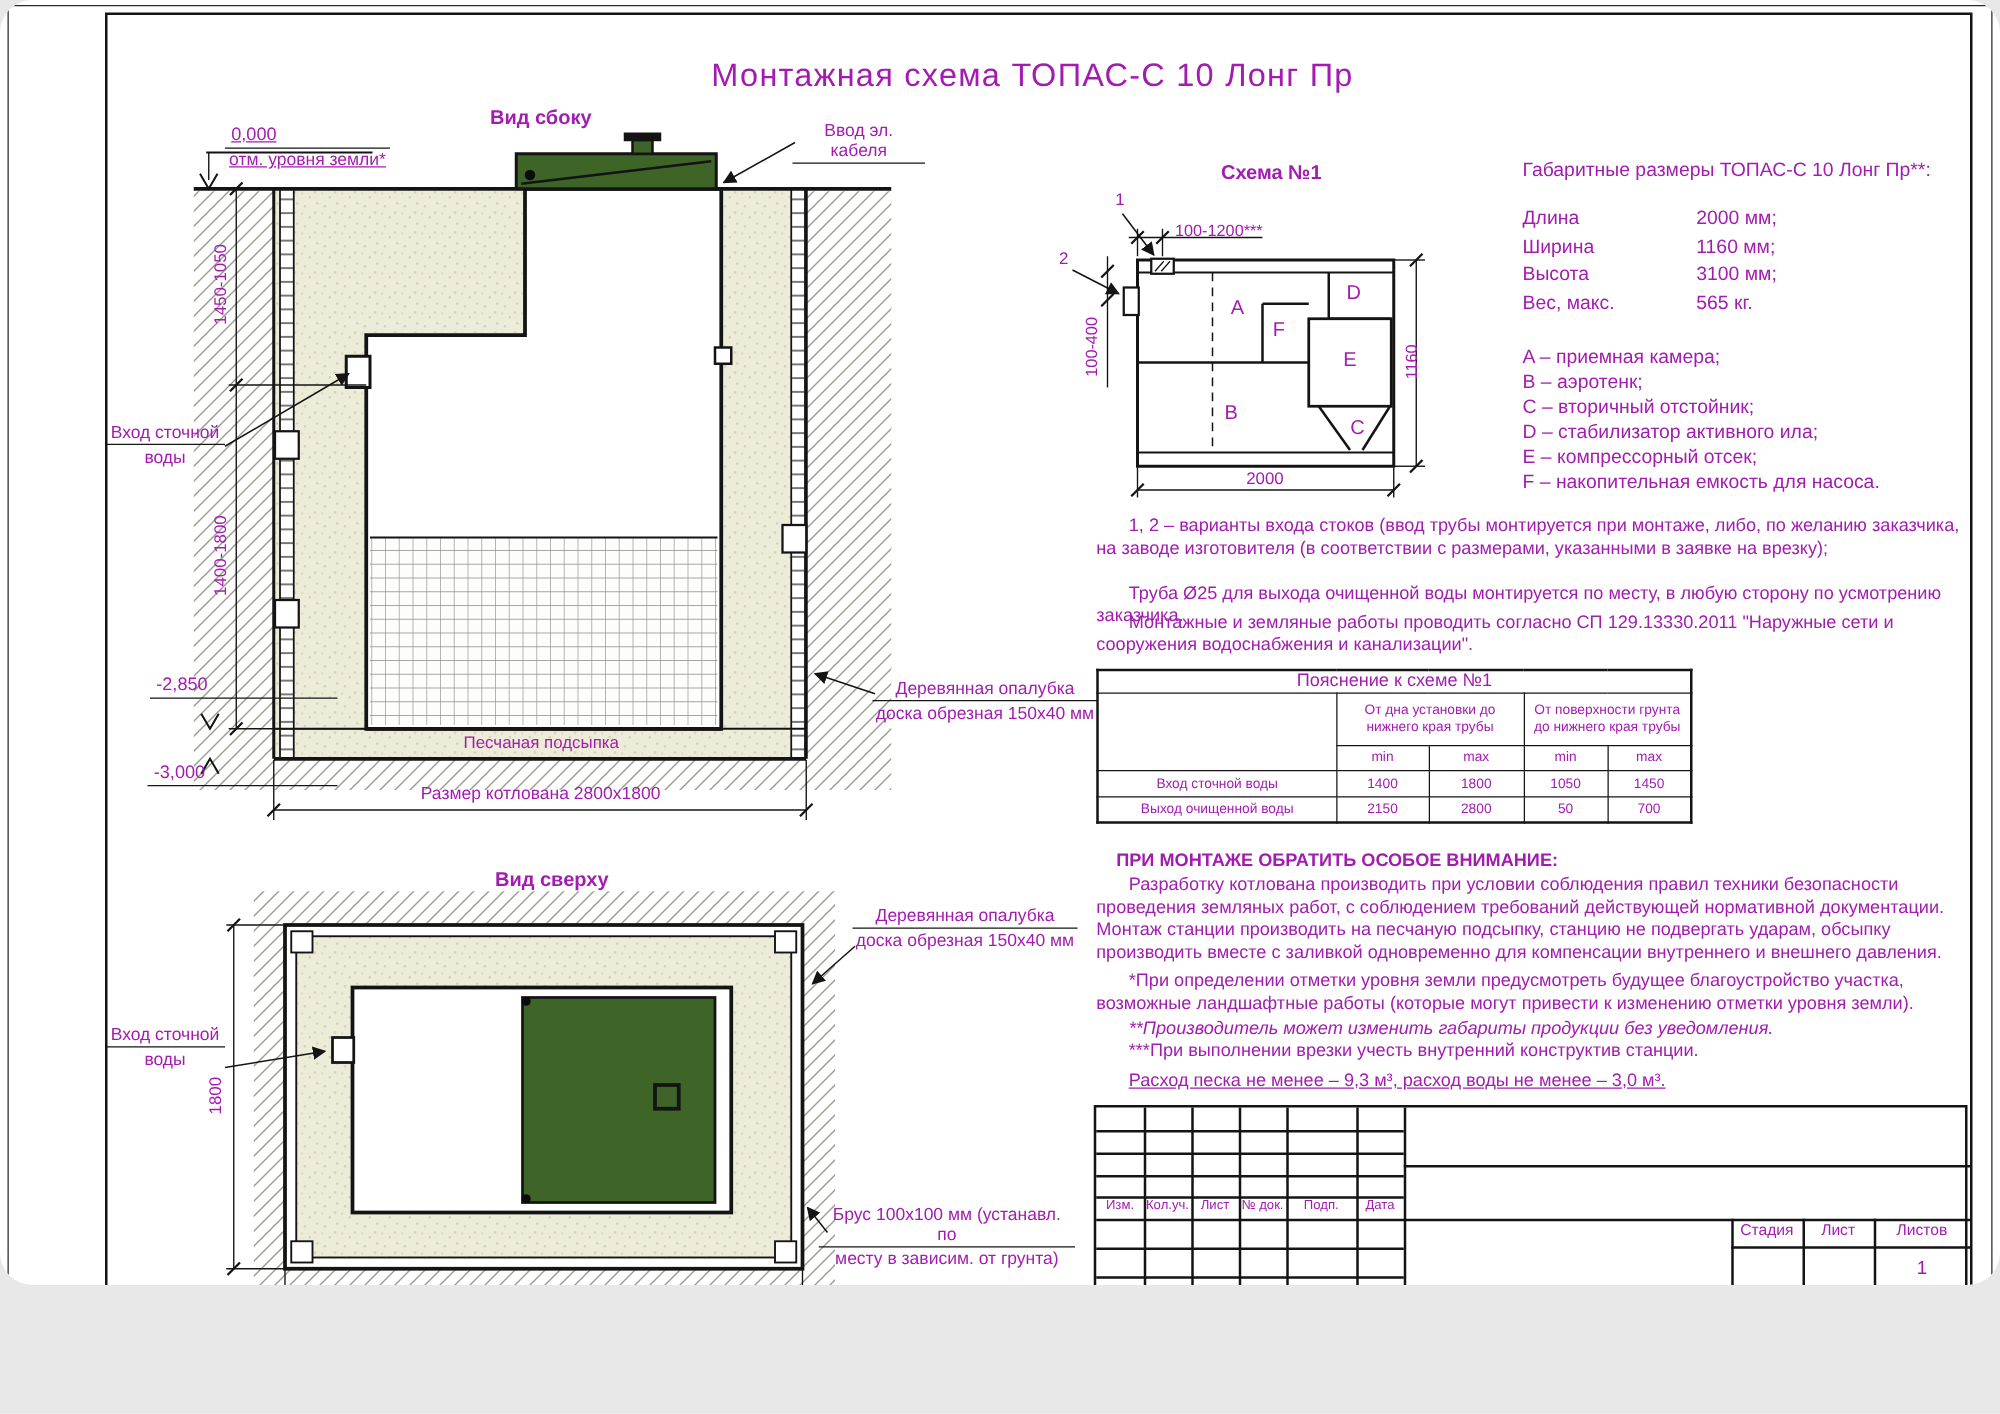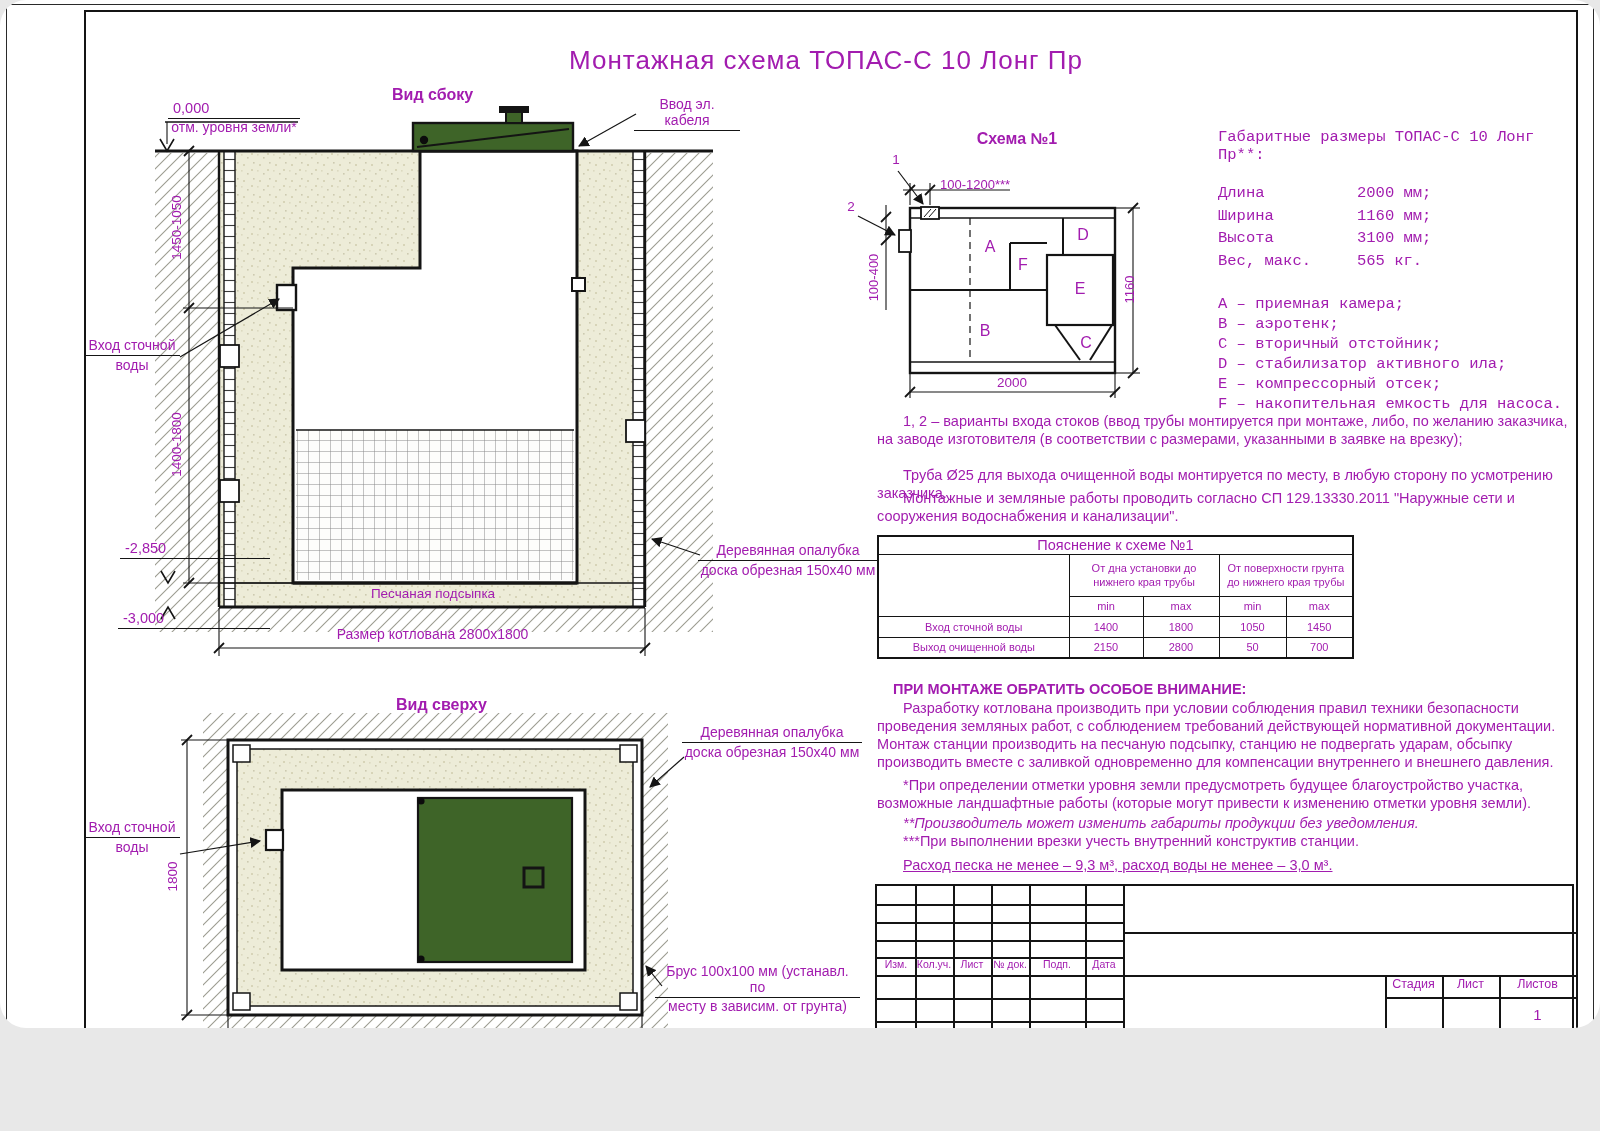--- a/index.html
+++ b/index.html
@@ -15,21 +15,21 @@
   .co .l2{display:block;padding-top:1.5px;}
   .co.left{text-align:left;}
   .co.left .l1{padding-left:5px;}
   .dim{position:absolute;font-size:13.5px;text-align:center;}
   .rot{transform:rotate(-90deg);transform-origin:center center;}
   .comp{position:absolute;width:26px;text-align:center;font-size:16px;}
   .txt{position:absolute;left:877px;width:692px;font-size:14.5px;line-height:18px;}
   .ind{text-indent:26px;}
   .bold{font-weight:bold;}
   .underline{text-decoration:underline;}
-  .specs{position:absolute;left:1218px;top:128px;width:352px;font-size:15.5px;font-family:Liberation Mono, monospace;}
+  .specs{position:absolute;left:1218px;top:128px;width:352px;font-size:15.5px;}
   .specs .head{font-size:15.5px;margin-bottom:20px;}
   .specs .row{margin:0 0 4.5px 0;}
   .specs .row .lab{display:inline-block;width:139px;}
   .specs .legend{margin-top:24px;line-height:20px;}
   table.exp{position:absolute;left:877px;top:535px;border-collapse:collapse;table-layout:fixed;}
   table.exp td{border:1.6px solid #141414;text-align:center;vertical-align:middle;padding:0 2px;font-size:11px;line-height:14px;}
   table.exp{border:2.2px solid #141414;}
   .stamp{position:absolute;left:875px;top:884px;width:699px;height:206px;border:2.4px solid #141414;box-sizing:border-box;}
   .stamp .vl,.stamp .hl{position:absolute;background:#141414;}
   .stamp .vl{width:1.6px;}
@@ -219,21 +219,21 @@
       </g>
     </g>
   </svg>
 
   <div class="t page-title" style="left:496px;top:46px;width:660px;">Монтажная схема ТОПАС-С 10 Лонг Пр</div>
 
   <div class="t view-label" style="left:392px;top:86px;">Вид сбоку</div>
   <div class="t view-label" style="left:396px;top:696px;">Вид сверху</div>
   <div class="t view-label" style="left:952px;top:130px;width:130px;text-align:center;">Схема №1</div>
 
-  <div class="co left" style="left:168px;top:100px;width:132px;font-size:14.5px;">
+  <div class="co left" style="left:180px;top:100px;width:132px;font-size:14.5px;text-decoration:underline;">
     <span class="l1">0,000</span>
     <span class="l2" style="font-size:14px;text-align:center;">отм. уровня земли*</span>
   </div>
   <div class="co" style="left:84px;top:338px;width:96px;">
     <span class="l1">Вход сточной</span>
     <span class="l2">воды</span>
   </div>
   <div class="co" style="left:634px;top:97px;width:106px;">
     <span class="l1">Ввод эл. кабеля</span>
   </div>

